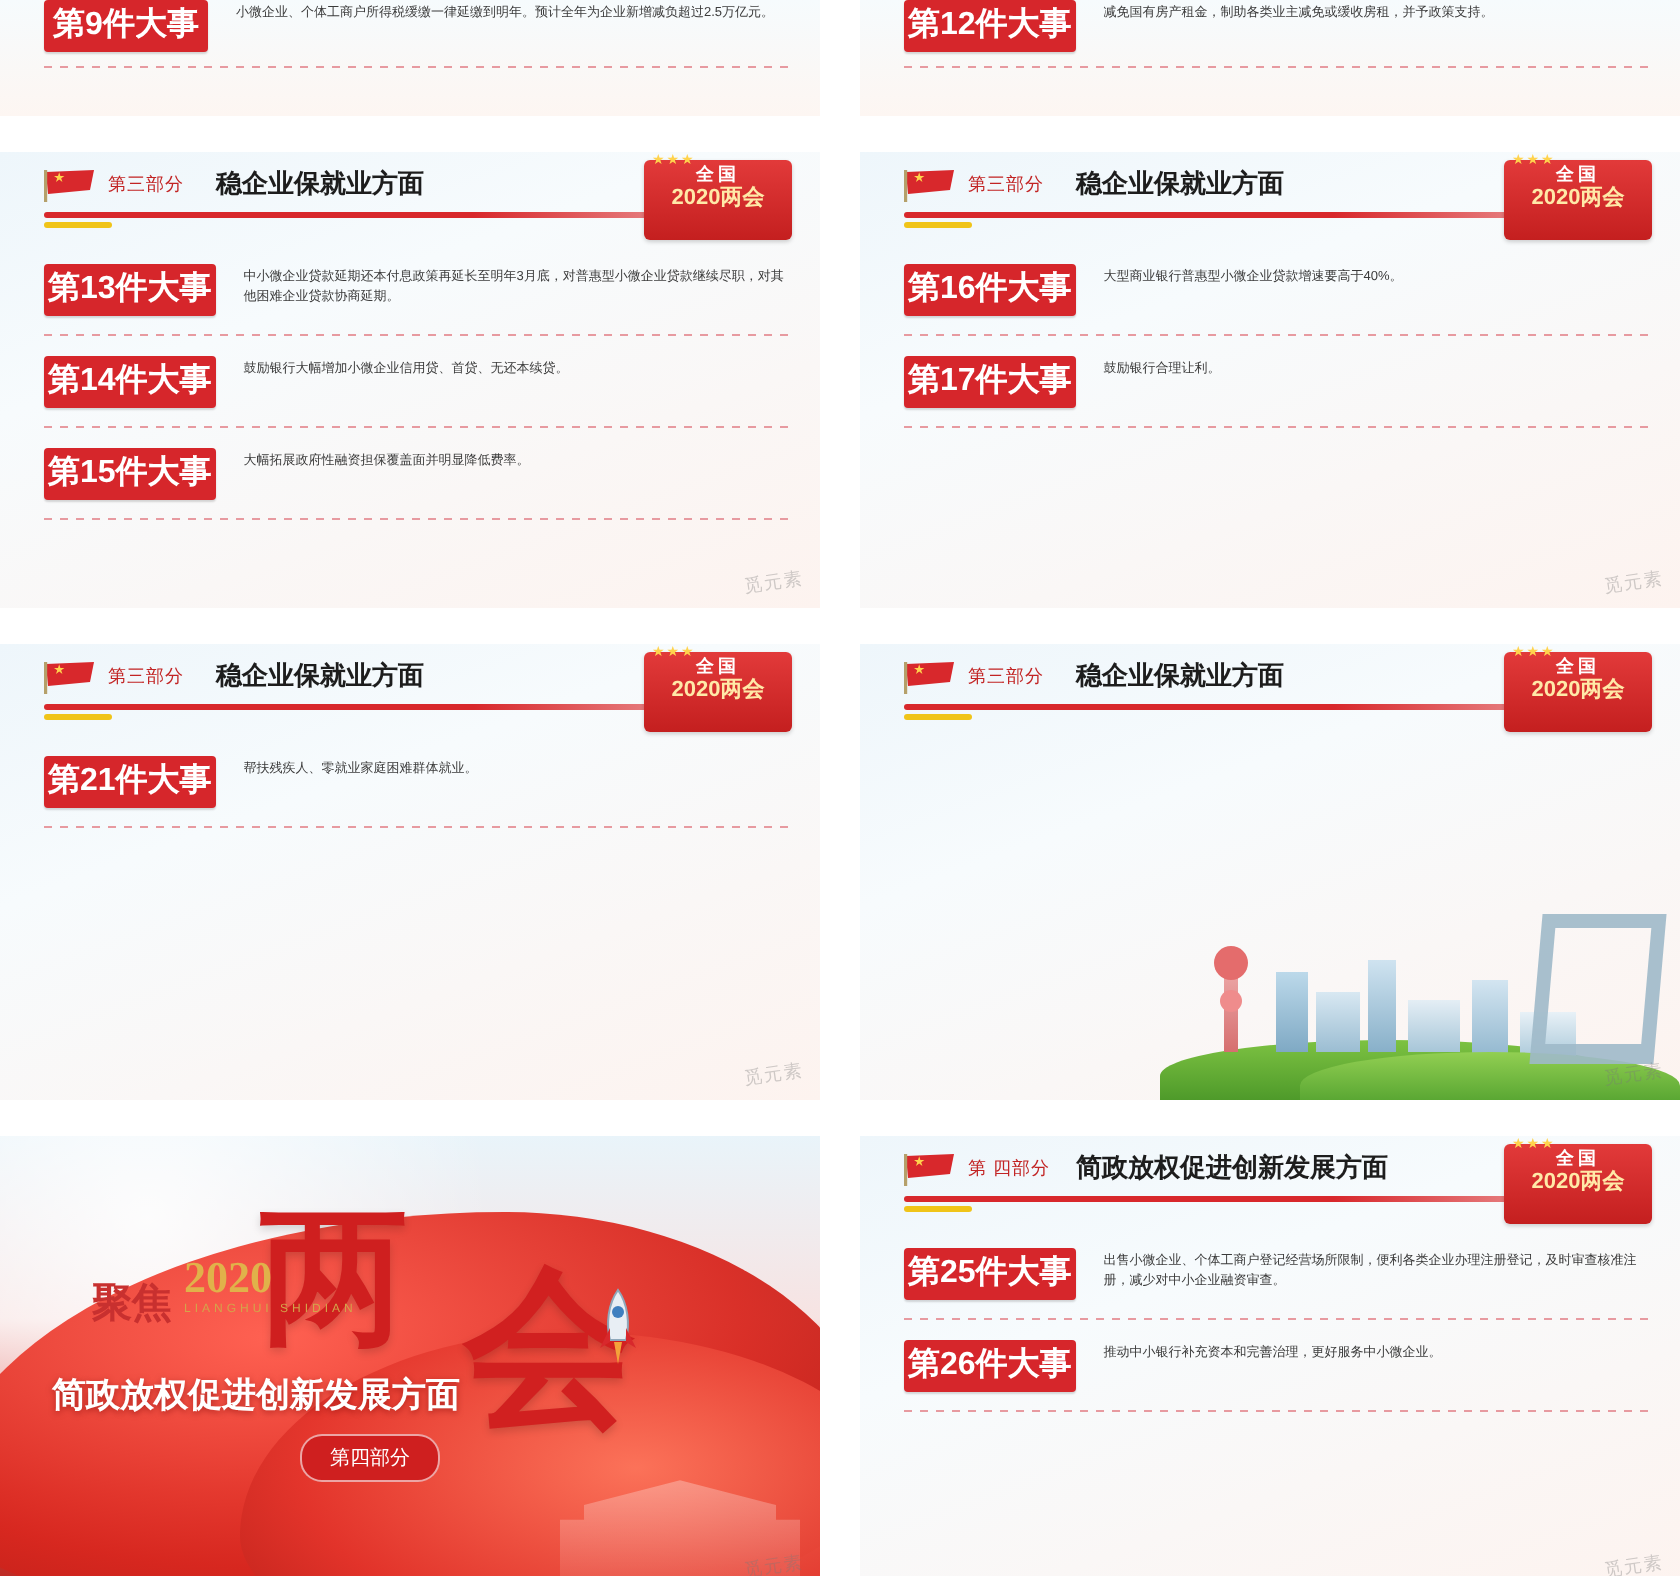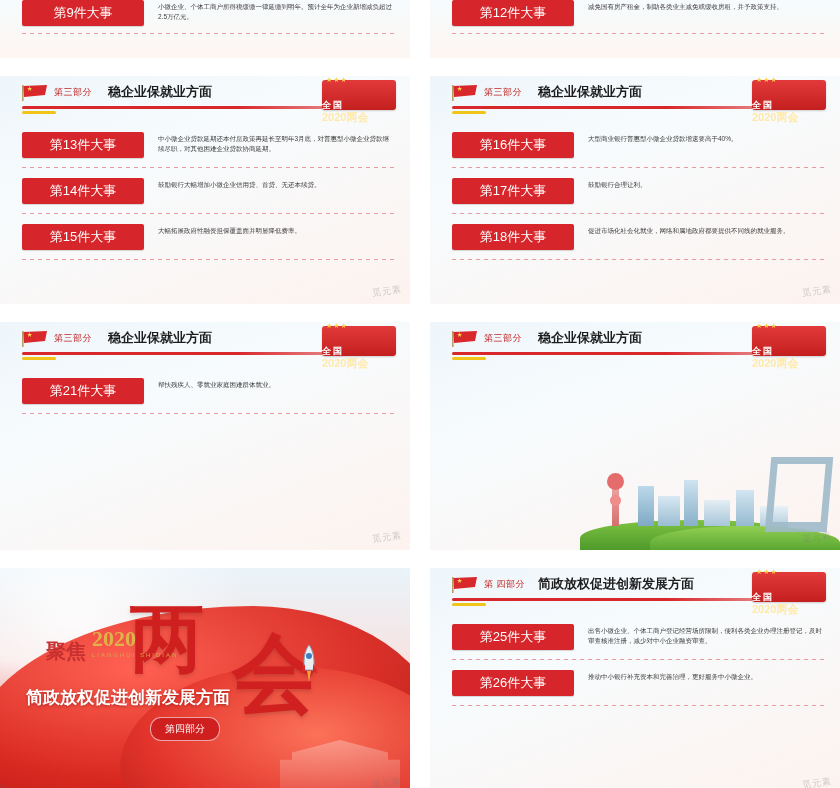--- a/index.html
+++ b/index.html
@@ -55,26 +55,27 @@
     height:3px;
     background:linear-gradient(90deg,#d8282c 0%,#d8282c 58%,#f0b9b9 100%);
     border-radius:2px;
   }
   .s-rule:after{
     content:"";position:absolute;left:0;top:5px;width:34px;height:3px;
     background:#f0c419;border-radius:2px;
   }
   .badge{
     position:absolute;right:14px;top:4px;
-    width:74px;height:30px;
+    width:74px;height:40px;
     background:linear-gradient(180deg,#e23a3a 0%,#c41f1f 100%);
     border-radius:3px;
     box-shadow:0 1px 2px rgba(0,0,0,.18);
+    text-align:center;
     color:#fff;
-    padding-top:20px;
+    padding-top:2px;
     box-sizing:border-box;
   }
   .badge .b1{font-size:9px;font-weight:bold;letter-spacing:2px;line-height:11px;}
   .badge .b2{font-size:11px;font-weight:bold;line-height:12px;color:#ffe9a8;}
   .badge .stars{
     position:absolute;left:4px;top:-4px;font-size:7px;color:#ffd34d;letter-spacing:1px;
   }
 
   
   .items{padding:14px 16px 0 22px;}
@@ -86,23 +87,23 @@
   }
   .item:after{
     content:"";position:absolute;left:0;right:0;bottom:0;height:1px;
     background:repeating-linear-gradient(90deg,#e79aa0 0 4px,transparent 4px 8px);
   }
   .tag{
     flex:0 0 auto;
     min-width:78px;
     background:#d6262b;
     color:#fff;
-    font-size:13px;font-weight:normal;
+    font-size:16px;font-weight:bold;
     text-align:center;
-    padding:7px 22px;
+    padding:7px 2px;
     border-radius:2px;
     line-height:12px;
     box-shadow:0 1px 1px rgba(0,0,0,.15);
   }
   .txt{
     flex:1 1 auto;
     margin-left:14px;
     font-size:6.5px;
     line-height:10px;
     color:#3b3b3b;
@@ -308,24 +309,20 @@
       </div>
     </div>
     <div class="items">
       <div class="item">
         <div class="tag">第16件大事</div>
         <div class="txt">大型商业银行普惠型小微企业贷款增速要高于40%。</div>
       </div>
       <div class="item">
         <div class="tag">第17件大事</div>
         <div class="txt">鼓励银行合理让利。</div>
-      </div>
-      <div class="item">
-        <div class="tag">第18件大事</div>
-        <div class="txt">促进市场化社会化就业，网络和属地政府都要提供不同线的就业服务。</div>
       </div>
     </div>
     <div class="wm">觅元素</div>
   </div>
 
   <div class="slide">
     <div class="s-head">
       <div class="flag">
         <svg viewBox="0 0 26 18" width="26" height="18">
             <path d="M1 2 L25 1 L23 11 L2 13 Z" fill="#d8282c"></path>

